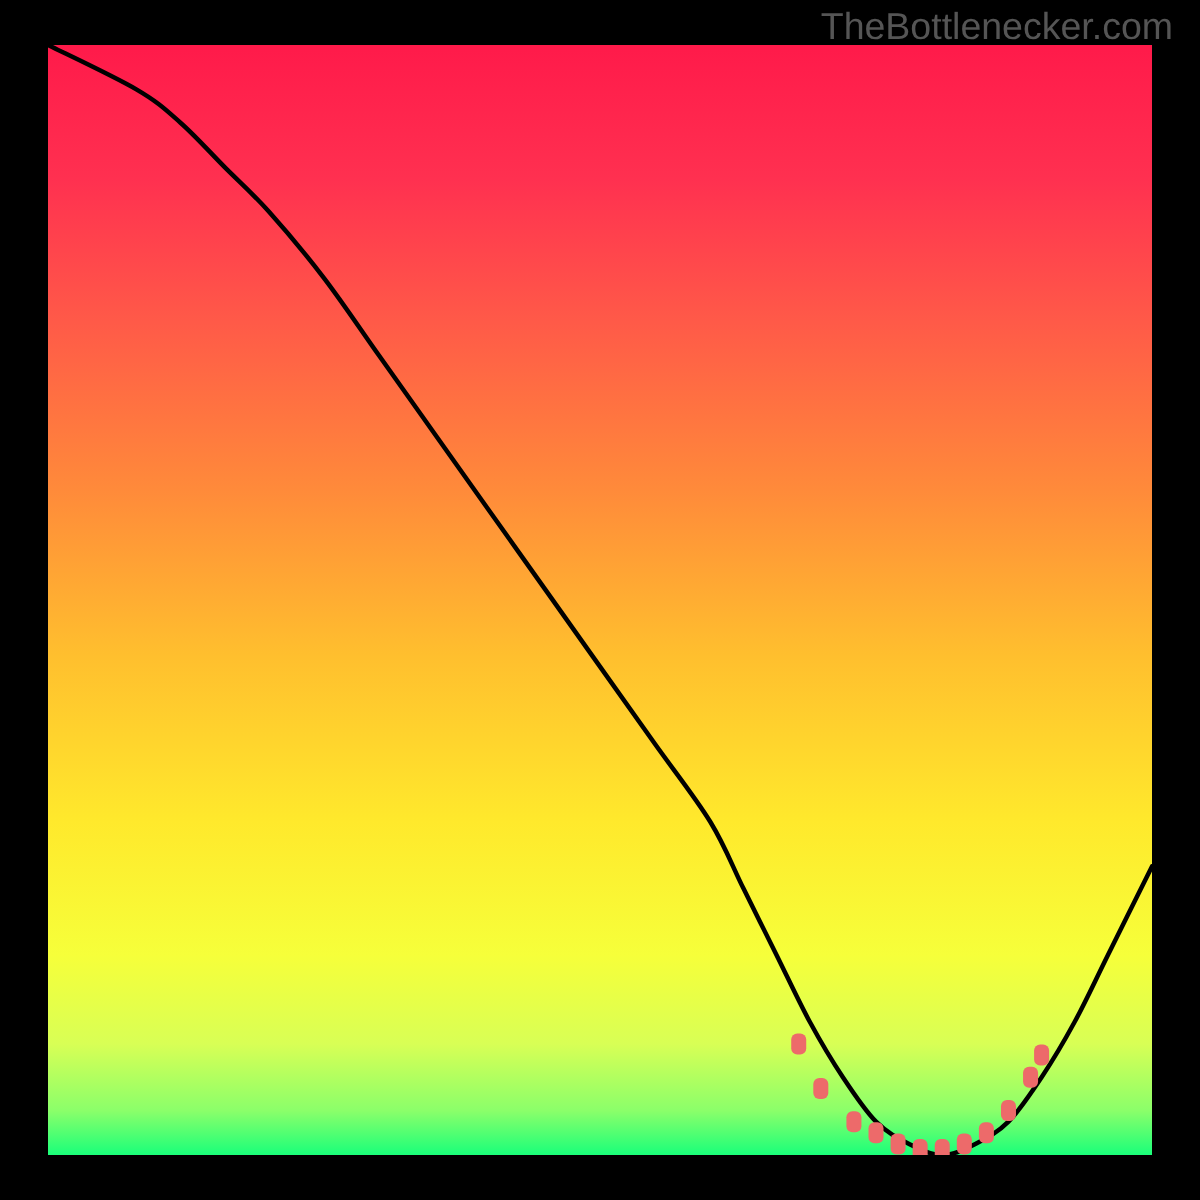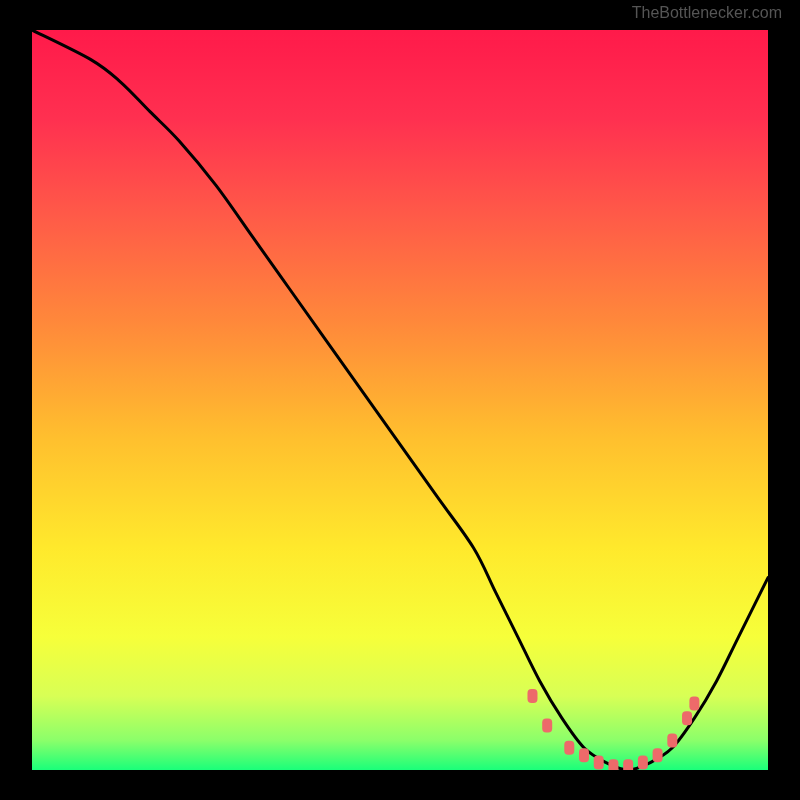--- a/index.html
+++ b/index.html
@@ -9,21 +9,21 @@
     background: #000;
     position: relative;
     overflow: hidden;
     font-family: Arial, Helvetica, sans-serif;
   }
   .watermark {
     position: absolute;
     top: 4px;
     right: 18px;
     color: #555;
-    font-size: 16px;
+    font-size: 25px;
     font-weight: 400;
     z-index: 10;
   }
   .plot-area {
     position: absolute;
     left: 32px;
     top: 30px;
     width: 736px;
     height: 740px;
     overflow: hidden;

